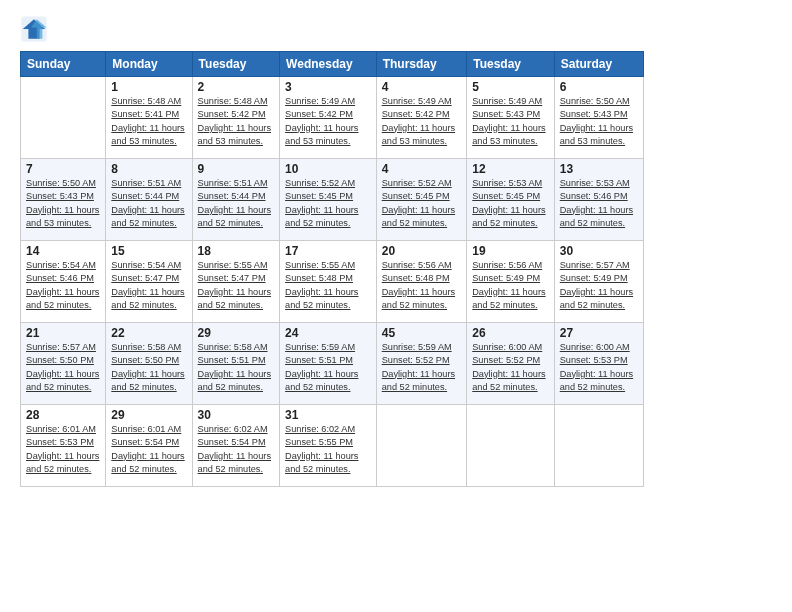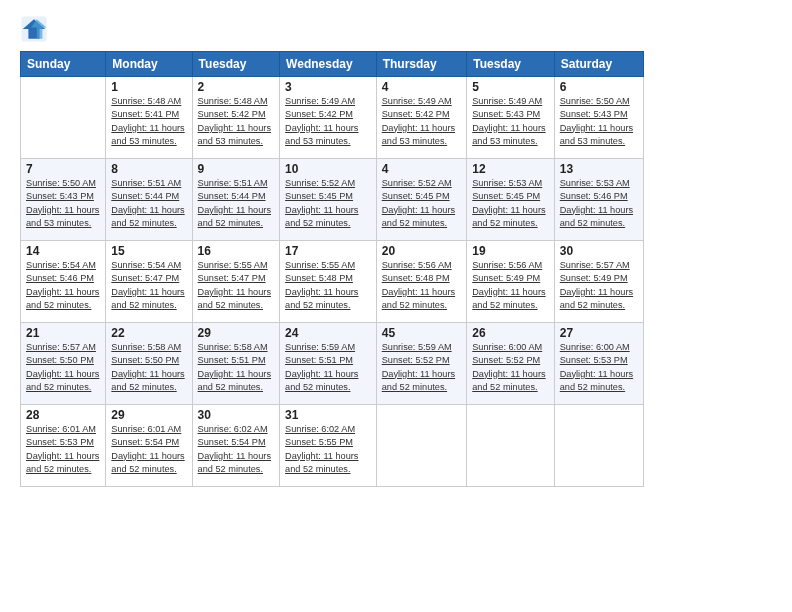--- a/index.html
+++ b/index.html
@@ -237,21 +237,21 @@
 and 52 minutes.</div>
           </td>
           <td>
             <span class="day-num">15</span>
             <div class="day-info" style="white-space: pre-line;">Sunrise: 5:54 AM
 Sunset: 5:47 PM
 Daylight: 11 hours
 and 52 minutes.</div>
           </td>
           <td>
-            <span class="day-num">16</span>
+            <span class="day-num">18</span>
             <div class="day-info" style="white-space: pre-line;">Sunrise: 5:55 AM
 Sunset: 5:47 PM
 Daylight: 11 hours
 and 52 minutes.</div>
           </td>
           <td>
             <span class="day-num">17</span>
             <div class="day-info" style="white-space: pre-line;">Sunrise: 5:55 AM
 Sunset: 5:48 PM
 Daylight: 11 hours

